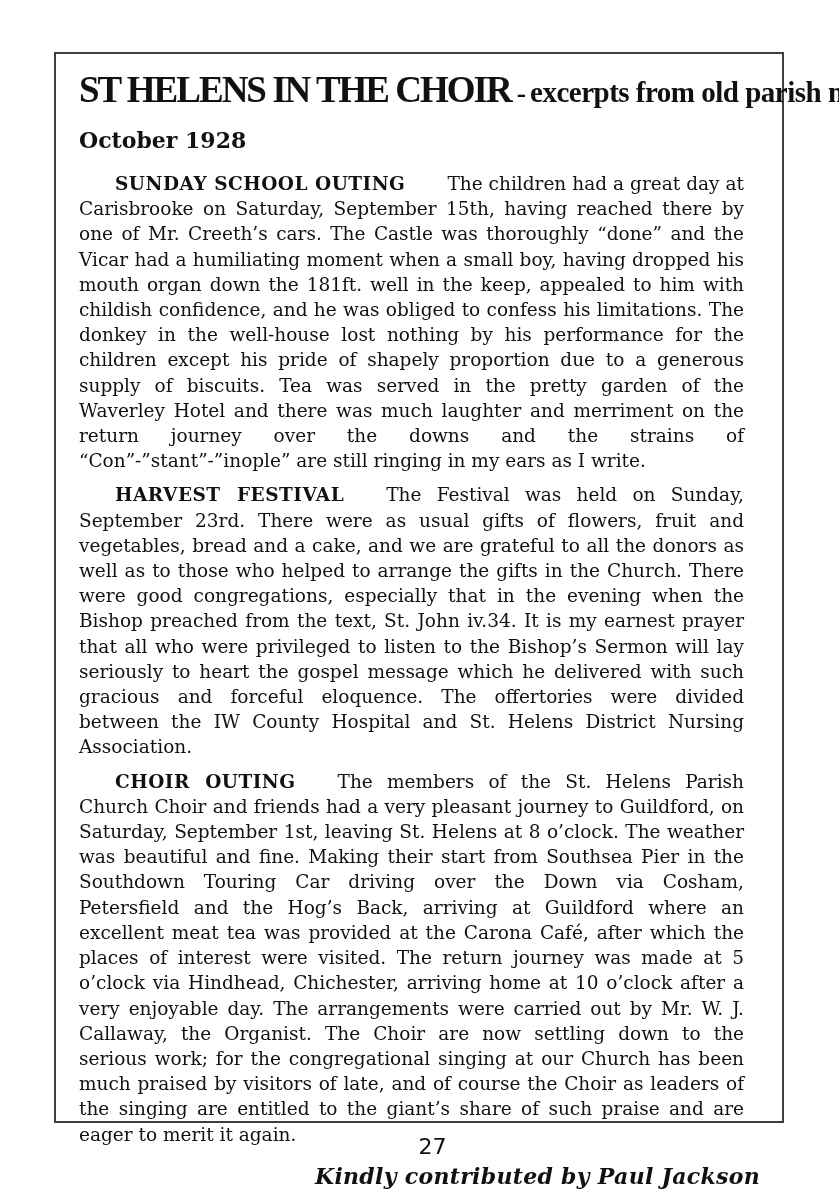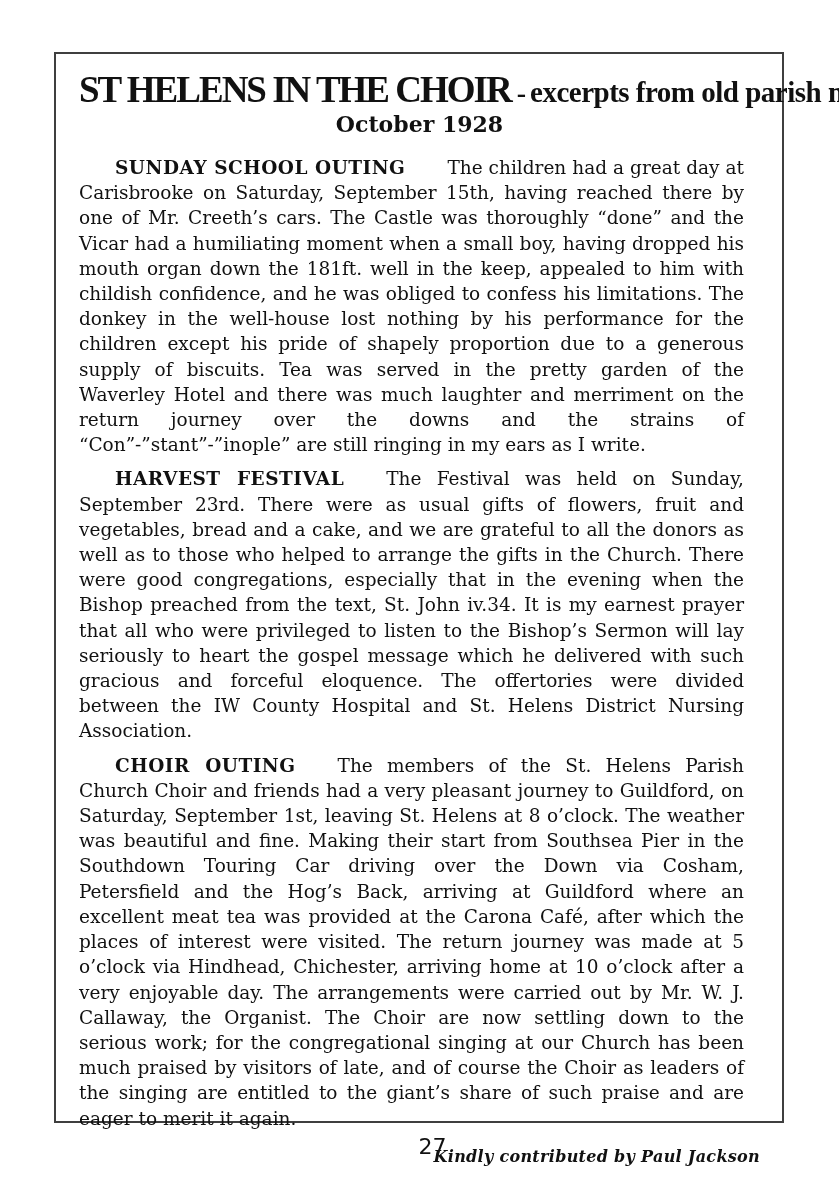--- a/index.html
+++ b/index.html
@@ -46,24 +46,25 @@
     font-size: 28px;
     padding: 0 4px 0 6px;
   }
   .title-sub {
     font-family: "Liberation Serif", serif;
     font-weight: bold;
     font-size: 29px;
     letter-spacing: -0.5px;
   }
   .issue-date {
-    text-align: center;
+    text-align: left;
     font-family: "DejaVu Serif", serif;
     font-weight: bold;
     font-size: 22px;
+    margin-top: 16px;
   }
   .article {
     margin-top: 18px;
   }
   .para {
     font-size: 18.5px;
     line-height: 25.2px;
     text-align: justify;
     text-indent: 36px;
     margin: 0 16px 9px 0;
@@ -73,21 +74,21 @@
     letter-spacing: 0.5px;
   }
   .heading-gap {
     display: inline-block;
     width: 42px;
   }
   .byline {
     text-align: right;
     font-weight: bold;
     font-style: italic;
-    font-size: 16px;
+    font-size: 22px;
     margin-top: 16px;
     letter-spacing: 0.3px;
   }
   .page-number {
     position: absolute;
     left: 0;
     top: 1134px;
     width: 100%;
     text-align: center;
     font-family: "DejaVu Sans", "Liberation Sans", sans-serif;

